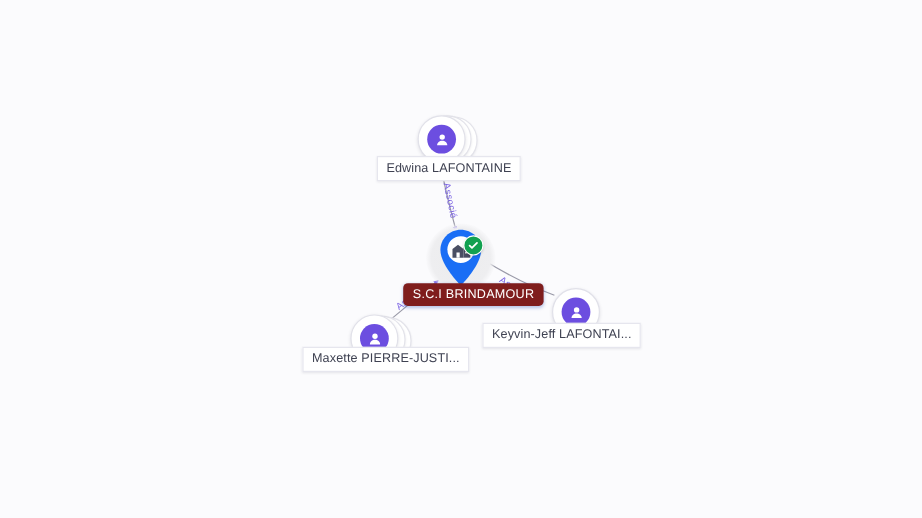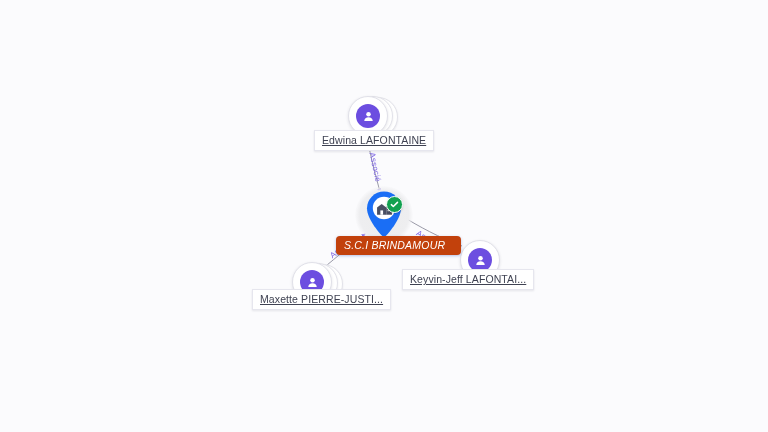--- a/index.html
+++ b/index.html
@@ -43,47 +43,45 @@
     background:#ffffff;
     border:1px solid #e6e6ee;
     border-radius:0;
     padding:3px 7px 4px 7px;
     font-size:10.5px;
     line-height:12px;
     color:#3f4252;
     white-space:nowrap;
     box-shadow:0 1px 2px rgba(30,30,60,.10);
     letter-spacing:.1px;
-    text-decoration:underline;
   }
 
   
   .halo{
     position:absolute;width:58px;height:58px;border-radius:50%;
     background:radial-gradient(circle,#ececed 0%,#eeeef0 60%,rgba(238,238,240,0) 72%);
   }
   .pin{position:absolute;width:44px;height:52px;}
   .pin svg{display:block;}
   .check{
     position:absolute;width:15px;height:15px;border-radius:50%;
     background:#12a150;border:1.5px solid #ffffff;
     display:flex;align-items:center;justify-content:center;
     box-shadow:0 1px 2px rgba(0,0,0,.18);
   }
   .company-pill{
     position:absolute;
-    background:#c2410c;
+    background:#7f1d1d;
     border-radius:4px;
-    padding:3px 16px 4px 8px;
+    padding:3px 8px 4px 8px;
     font-size:10.5px;line-height:12px;
     color:#ffffff;
     white-space:nowrap;
     letter-spacing:.2px;
     box-shadow:0 1px 3px rgba(20,60,180,.30);
-    font-style:italic;
   }
 
   
   .edge-label{
     position:absolute;
     font-size:8px;
     color:#7b63e3;
     white-space:nowrap;
     letter-spacing:.3px;
     transform-origin:left center;

